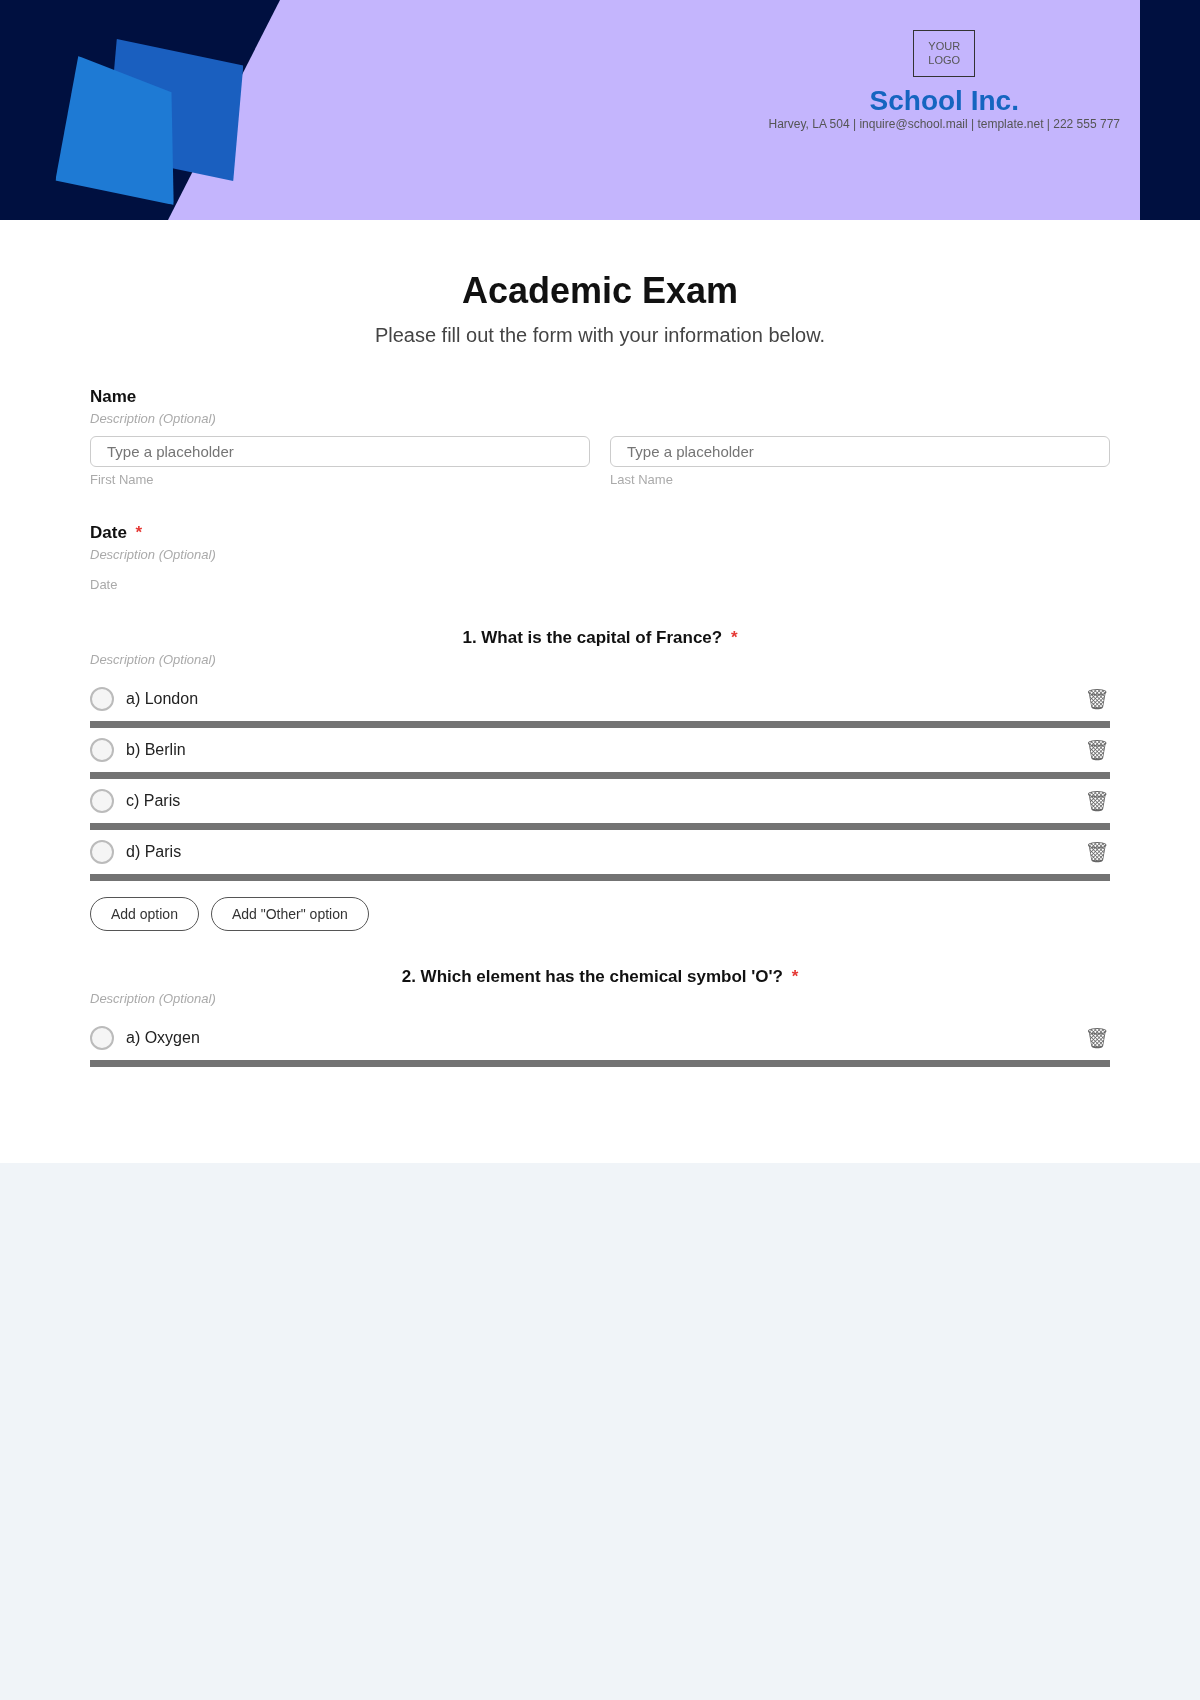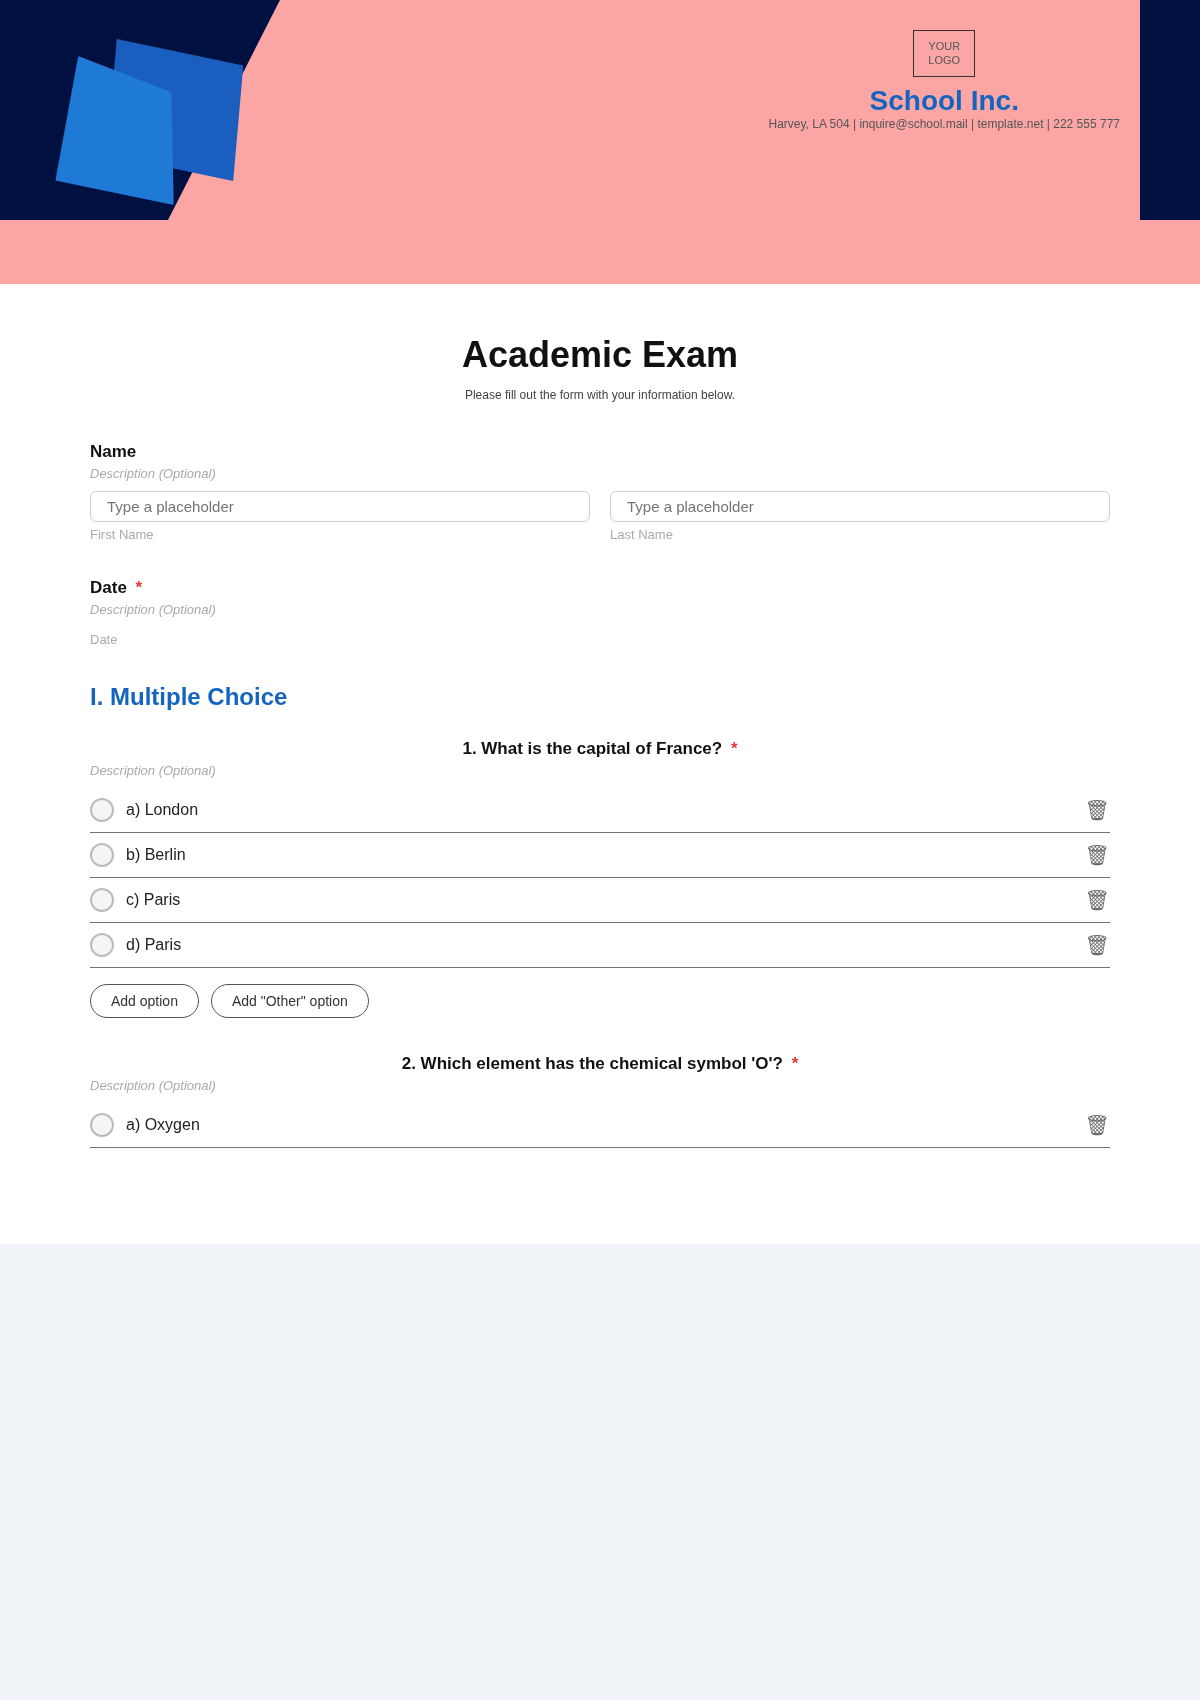--- a/index.html
+++ b/index.html
@@ -6,22 +6,22 @@
     body {
       font-family: Arial, sans-serif;
       background: #f0f4f8;
       width: 1200px;
       min-height: 1700px;
     }
 
     
     .header {
       position: relative;
-      background: #fca5a5;
-      height: 284px;
+      background: #c4b5fd;
+      height: 220px;
       overflow: hidden;
     }
 
     .header-shapes {
       position: absolute;
       left: 0;
       top: 0;
       width: 320px;
       height: 220px;
     }
@@ -108,21 +108,21 @@
     .form-title {
       text-align: center;
       font-size: 36px;
       font-weight: bold;
       color: #111;
       margin-bottom: 12px;
     }
 
     .form-subtitle {
       text-align: center;
-      font-size: 12px;
+      font-size: 20px;
       color: #444;
       margin-bottom: 40px;
     }
 
     
     .field-section {
       margin-bottom: 36px;
     }
 
     .field-label {
@@ -196,21 +196,21 @@
       color: #e53935;
       margin-left: 4px;
     }
 
     
     .option-row {
       display: flex;
       align-items: center;
       justify-content: space-between;
       padding: 10px 0;
-      border-bottom: 1px solid #737373;
+      border-bottom: 7px solid #737373;
     }
 
     .option-left {
       display: flex;
       align-items: center;
       gap: 12px;
     }
 
     .radio-circle {
       width: 24px;
@@ -299,21 +299,20 @@
     </div>
     <div class="field-description">Description (Optional)</div>
     <div class="input-row">
       <div class="input-wrapper" style="flex: 1;">
         <div class="input-sublabel">Date</div>
       </div>
     </div>
   </div>
 
   <div class="field-section">
-    <h2 class="section-heading">I. Multiple Choice</h2>
 
     <div class="question-block">
       <div class="question-title">
         <span>1. </span>
         <span>What is the capital of France?</span>
         <span class="required">*</span>
       </div>
       <div class="field-description">Description (Optional)</div>
 
       <div class="option-row">

